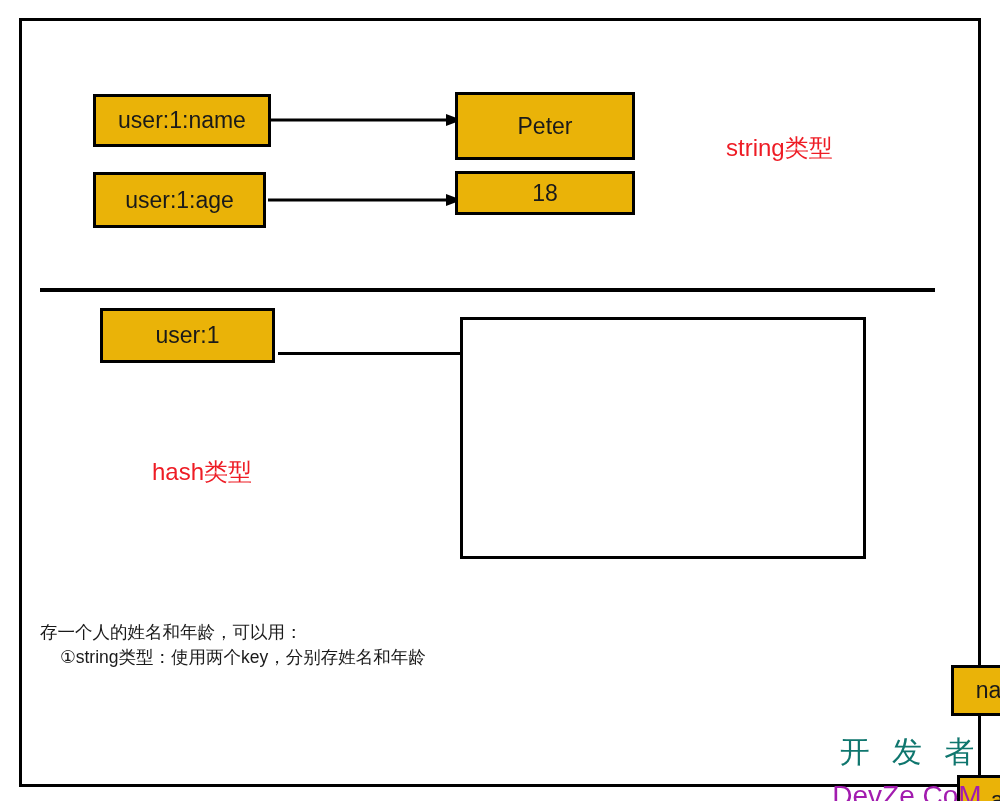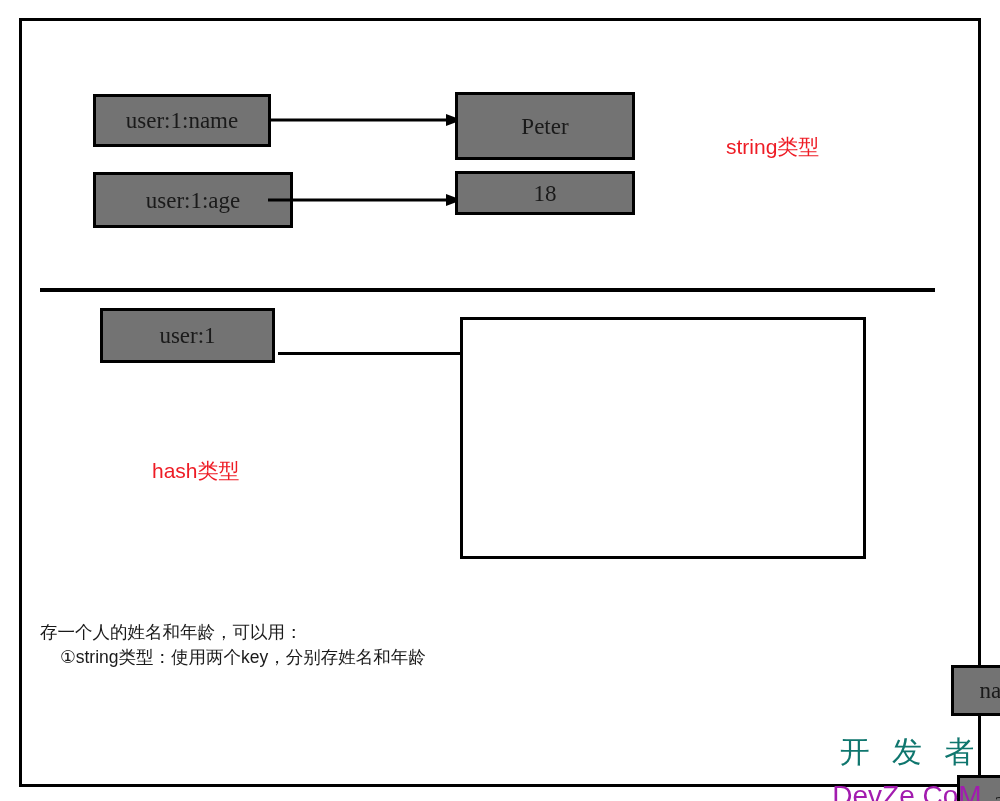--- a/index.html
+++ b/index.html
@@ -28,35 +28,34 @@
     height: 769px;
     border: 3px solid #000000;
     box-sizing: border-box;
   }
 
   
   .box {
     position: absolute;
     border: 3px solid #000000;
     box-sizing: border-box;
-    background: #737373;
+    background: #eab308;
     display: flex;
     align-items: center;
     justify-content: center;
     color: #1a1a1a;
     font-size: 23px;
     line-height: 1;
     white-space: nowrap;
-    font-family: Liberation Serif, serif;
   }
 
   
   #key-name-box  { left: 93px;  top: 94px;  width: 178px; height: 53px; }
   #val-name-box  { left: 455px; top: 92px;  width: 180px; height: 68px; }
-  #key-age-box   { left: 93px;  top: 172px; width: 200px; height: 56px; }
+  #key-age-box   { left: 93px;  top: 172px; width: 173px; height: 56px; }
   #val-age-box   { left: 455px; top: 171px; width: 180px; height: 44px; }
 
   
   .arrow {
     position: absolute;
     height: 20px;
   }
   #arrow-name { left: 268px; top: 110px; width: 194px; }
   #arrow-age  { left: 268px; top: 190px; width: 194px; }
 
@@ -91,21 +90,21 @@
     background: #000000;
   }
 
   #hash-field-name  { left: 488px; top: 345px; width: 107px; height: 51px; }
   #hash-field-age   { left: 494px; top: 455px; width: 106px; height: 50px; }
 
   
   .type-label {
     position: absolute;
     color: #ee1c25;
-    font-size: 21px;
+    font-size: 24px;
     line-height: 1;
     white-space: nowrap;
   }
   #label-string { left: 726px; top: 136px; }
   #label-hash   { left: 152px; top: 460px; }
 
   
   #notes {
     position: absolute;
     left: 40px;

